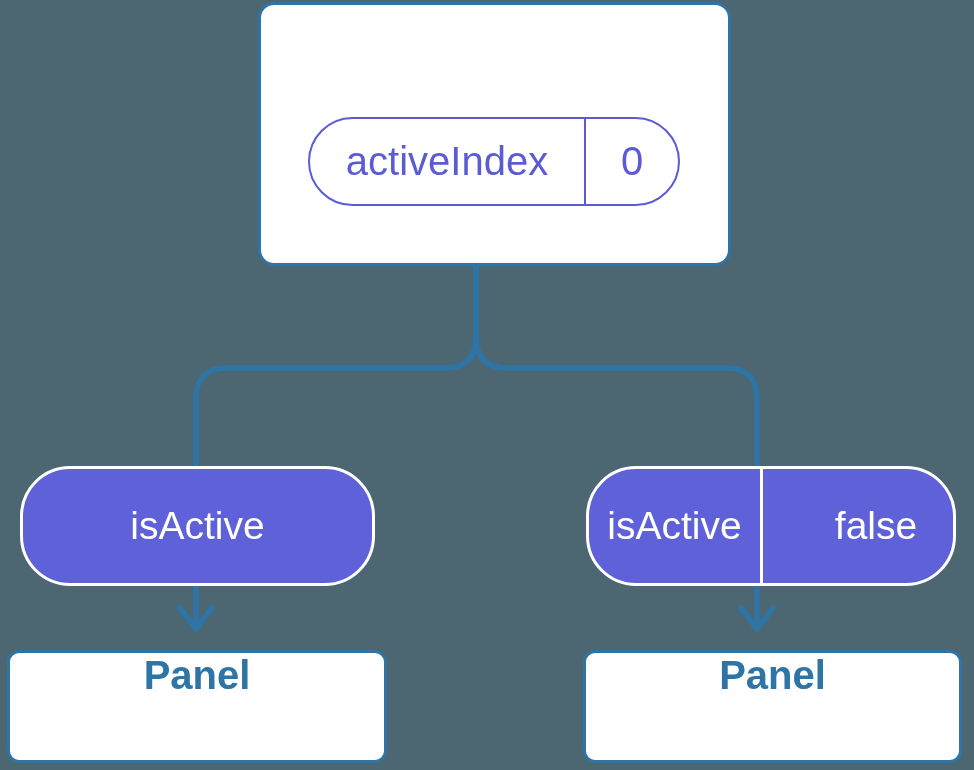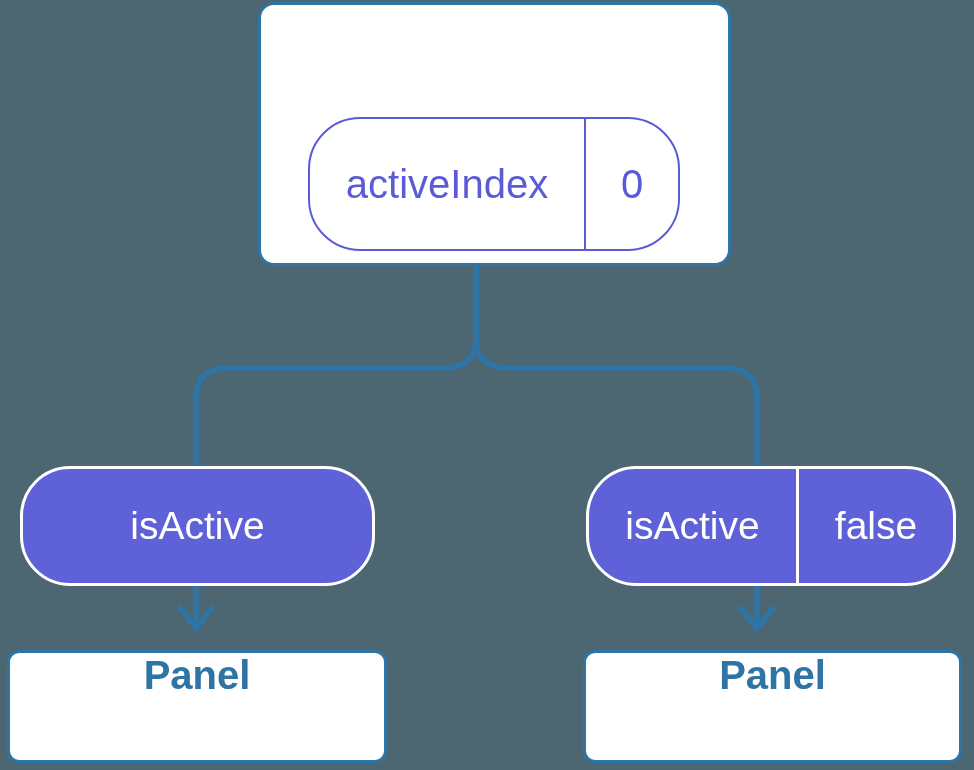--- a/index.html
+++ b/index.html
@@ -61,21 +61,21 @@
     white-space: nowrap;
   }
   .pill .value {
     display: flex;
     align-items: center;
     justify-content: center;
     white-space: nowrap;
   }
   .outline-pill {
     left: 47px; top: 112px;
-    width: 372px; height: 134px;
+    width: 372px; height: 89px;
     border: 2.5px solid var(--purple, #5b5bd6);
     border-radius: 52px;
     background: var(--card-white, #ffffff);
     color: var(--purple, #5b5bd6);
     font-size: 40px;
   }
   .outline-pill .value {
     width: 92px;
     border-left: 2.5px solid var(--purple, #5b5bd6);
   }
@@ -83,21 +83,21 @@
     height: 120px;
     background: var(--purple-fill, #5e61d8);
     border: 3px solid var(--card-white, #ffffff);
     border-radius: 50px;
     color: var(--card-white, #ffffff);
     font-size: 39px;
   }
   .pill-left { left: 20px; top: 466px; width: 355px; }
   .pill-left .value { width: 143px; border-left: 3px solid var(--card-white, #ffffff); }
   .pill-right { left: 586px; top: 466px; width: 370px; }
-  .pill-right .value { width: 154px; border-left: 3px solid var(--card-white, #ffffff); }
+  .pill-right .value { width: 154px; border-left: 3px solid var(--card-white, #ffffff); padding-left: 36px; }
   .panel-card {
     top: 650px;
     height: 113px;
     border-radius: 12px;
     display: flex;
     align-items: flex-start;
     justify-content: center;
     font-size: 40px;
     font-weight: 600;
     color: var(--steel-blue, #2e75a6);

